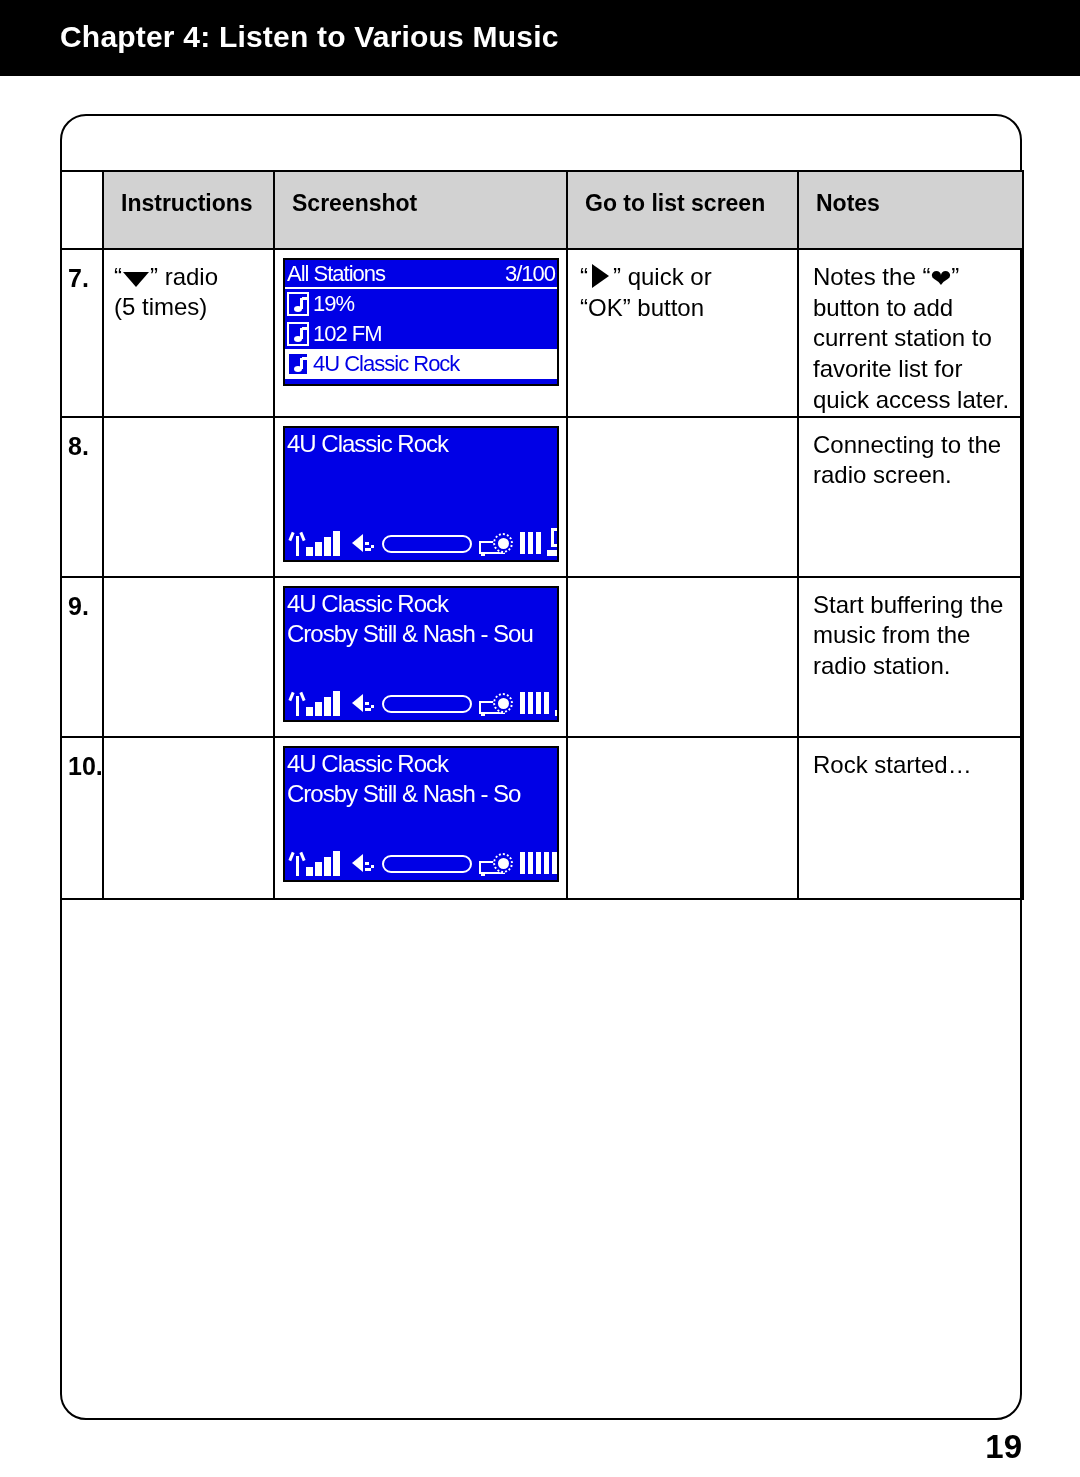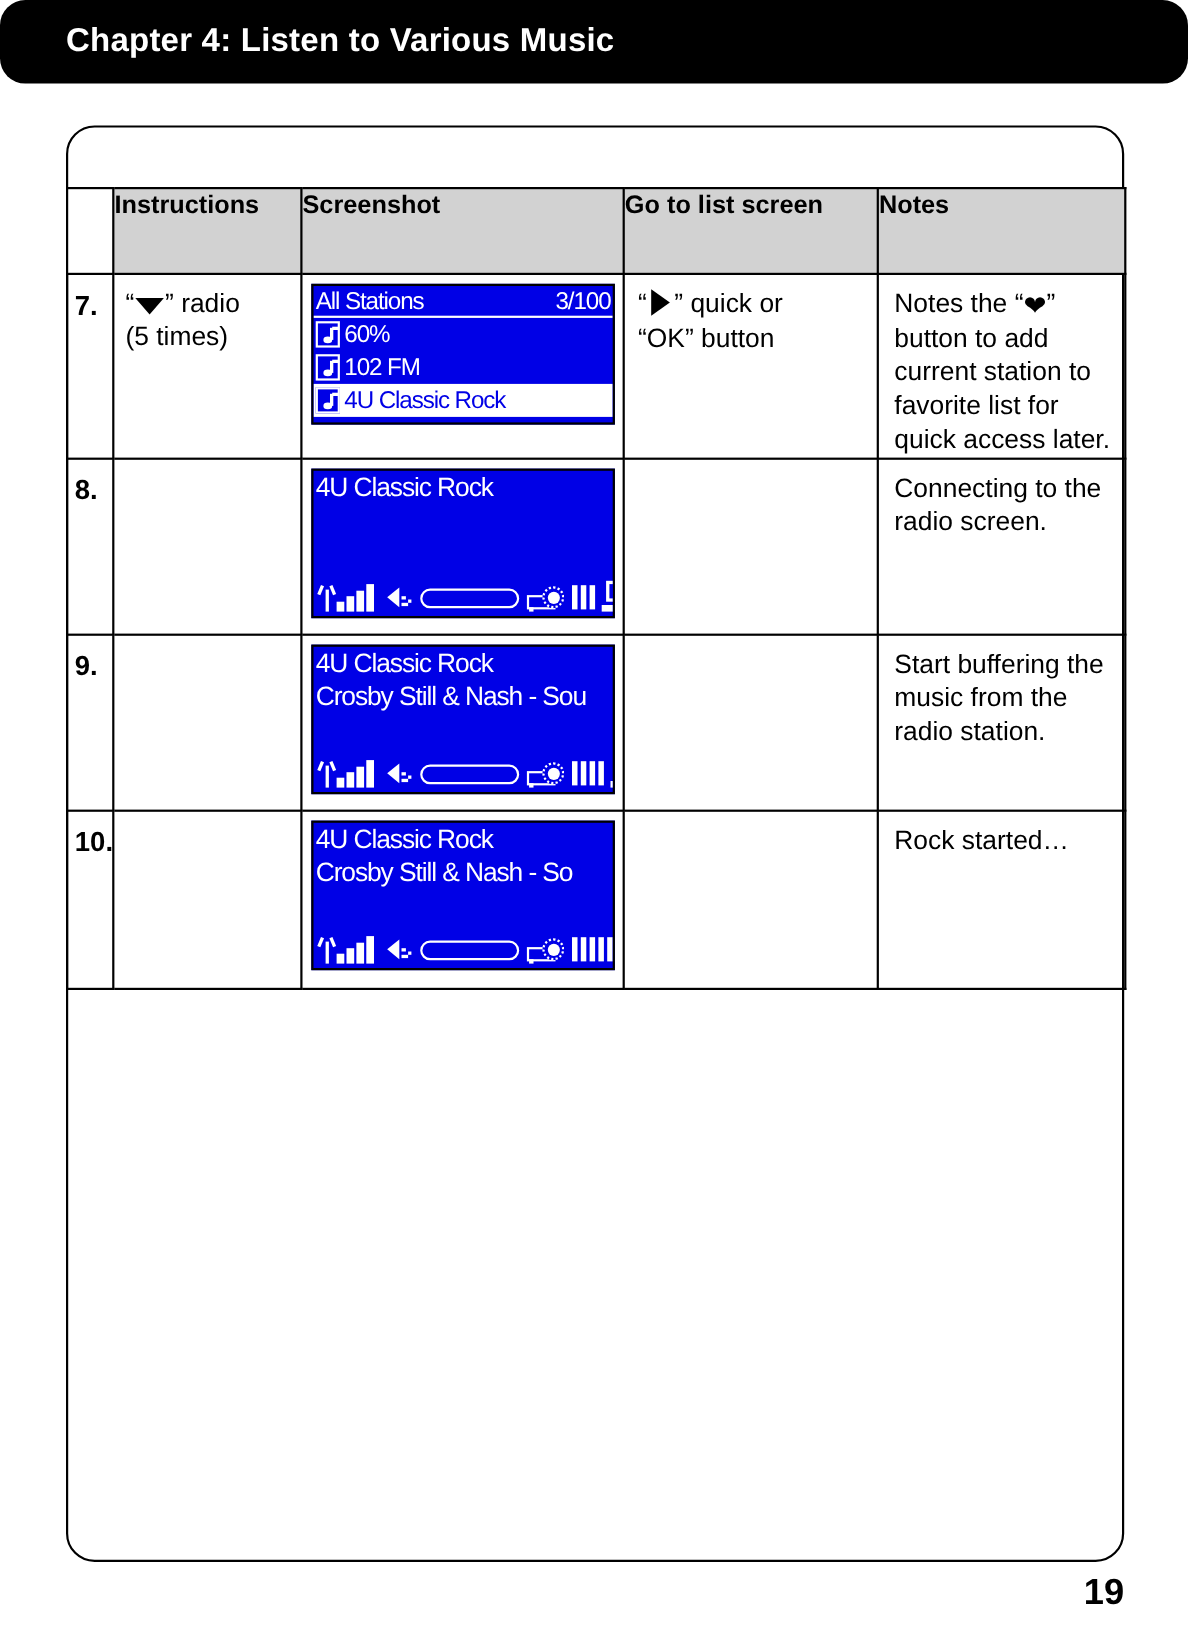--- a/index.html
+++ b/index.html
@@ -9,21 +9,20 @@
     background:#ffffff;
     font-family:"Liberation Sans", sans-serif;
     position:relative;
     overflow:hidden;
   }
 
   
   .header-bar{
     position:absolute; left:0; top:0; width:1080px; height:76px;
     background:#000000;
-    border-radius:23px;
   }
   .header-title{
     position:absolute; left:60px; top:20px;
     color:#ffffff; font-size:30px; font-weight:bold;
     letter-spacing:.2px; white-space:nowrap;
   }
 
   
   .page-frame{
     position:absolute; left:60px; top:114px;
@@ -36,21 +35,21 @@
   
   .steps-table{
     position:absolute; left:60px; top:170px;
     width:962px;
     border-collapse:collapse;
     table-layout:fixed;
   }
   .steps-table td, .steps-table th{
     border:2.5px solid #000;
     vertical-align:top;
-    padding:0;
+    padding:17px;
   }
   .col-num   { width:42px; }
   .col-inst  { width:171px; }
   .col-shot  { width:293px; }
   .col-next  { width:231px; }
   .col-notes { width:225px; }
 
   thead th{
     background:#d2d2d2;
     text-align:left;
@@ -297,21 +296,21 @@
           <div class="lcd-titlebar">
             <span>All Stations</span>
             <span>3/100</span>
           </div>
           <div class="lcd-row">
             <span class="note-icon-box">
                 <i class="stem"></i>
                 <i class="head"></i>
                 <i class="flag"></i>
               </span>
-            <span class="lcd-row-label">60%</span>
+            <span class="lcd-row-label">19%</span>
           </div>
           <div class="lcd-row">
             <span class="note-icon-box">
                 <i class="stem"></i>
                 <i class="head"></i>
                 <i class="flag"></i>
               </span>
             <span class="lcd-row-label">102 FM</span>
           </div>
           <div class="lcd-row selected">

